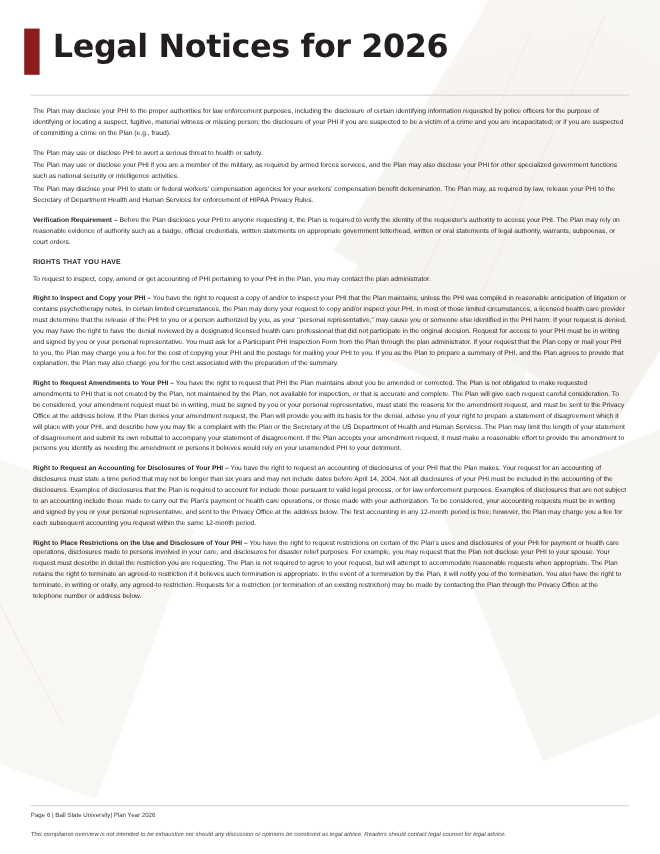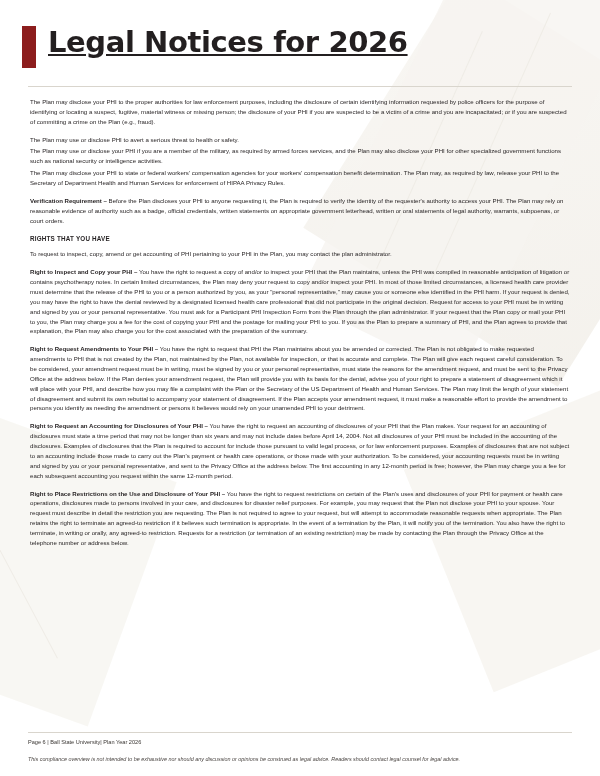--- a/index.html
+++ b/index.html
@@ -62,21 +62,20 @@
   }
   .wm-line-1 { width: 1px; height: 300px; right: 110px; top: 0; transform: rotate(24deg); }
   .wm-line-2 { width: 1px; height: 260px; right: 170px; top: 20px; transform: rotate(24deg); }
   .wm-line-3 { width: 1px; height: 200px; left: 10px; top: 470px; transform: rotate(-28deg); }
 
   
   .header {
     position: relative;
     z-index: 2;
     padding: 26px 0 0 0;
-    text-decoration: underline;
   }
   .title-row {
     display: flex;
     align-items: stretch;
   }
   .accent-bar {
     width: 14px;
     background: #8c1d1d;
     margin-left: 22px;
     margin-right: 12px;

